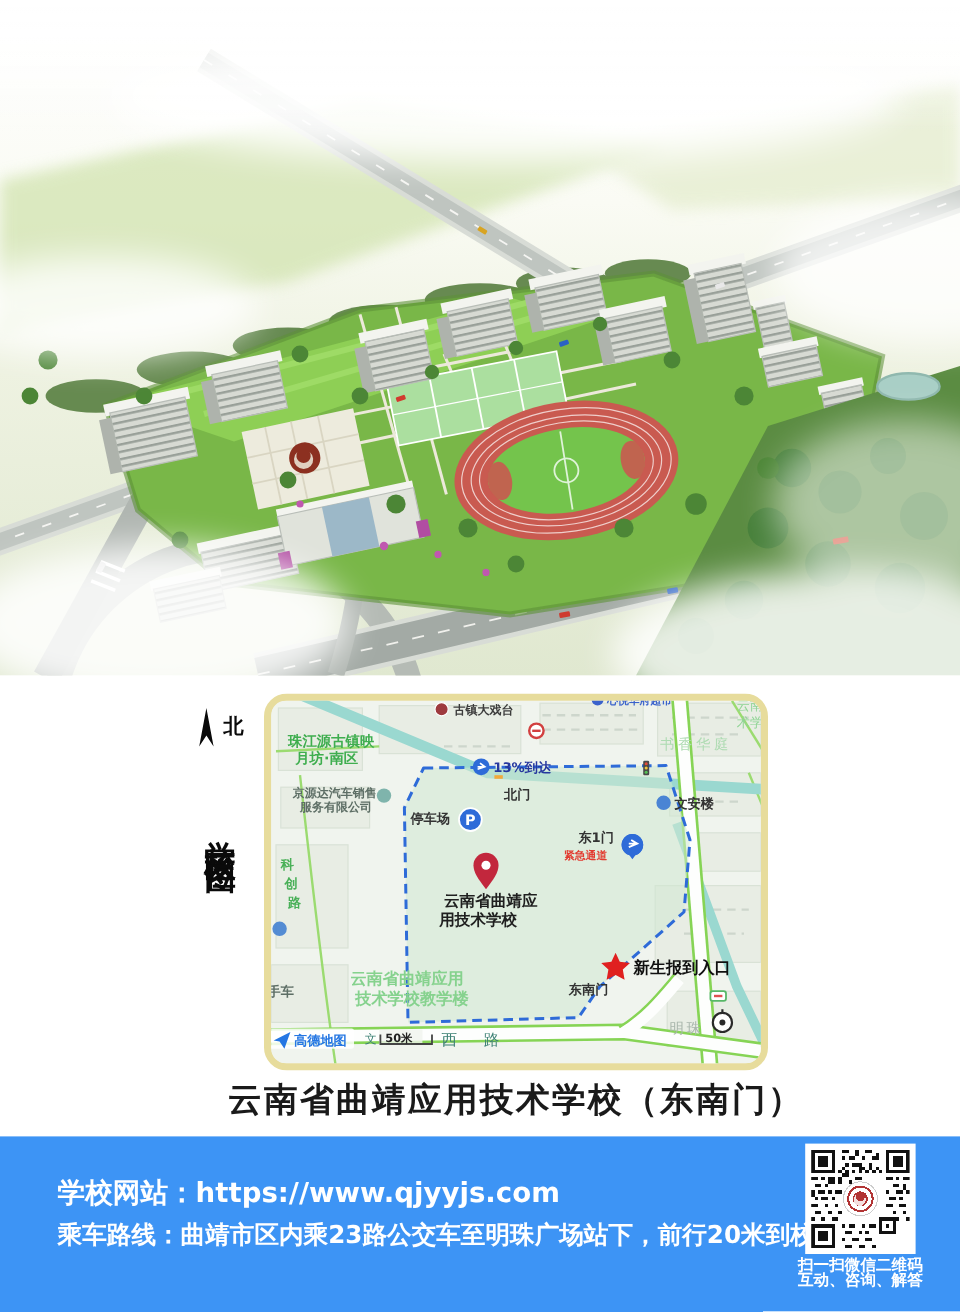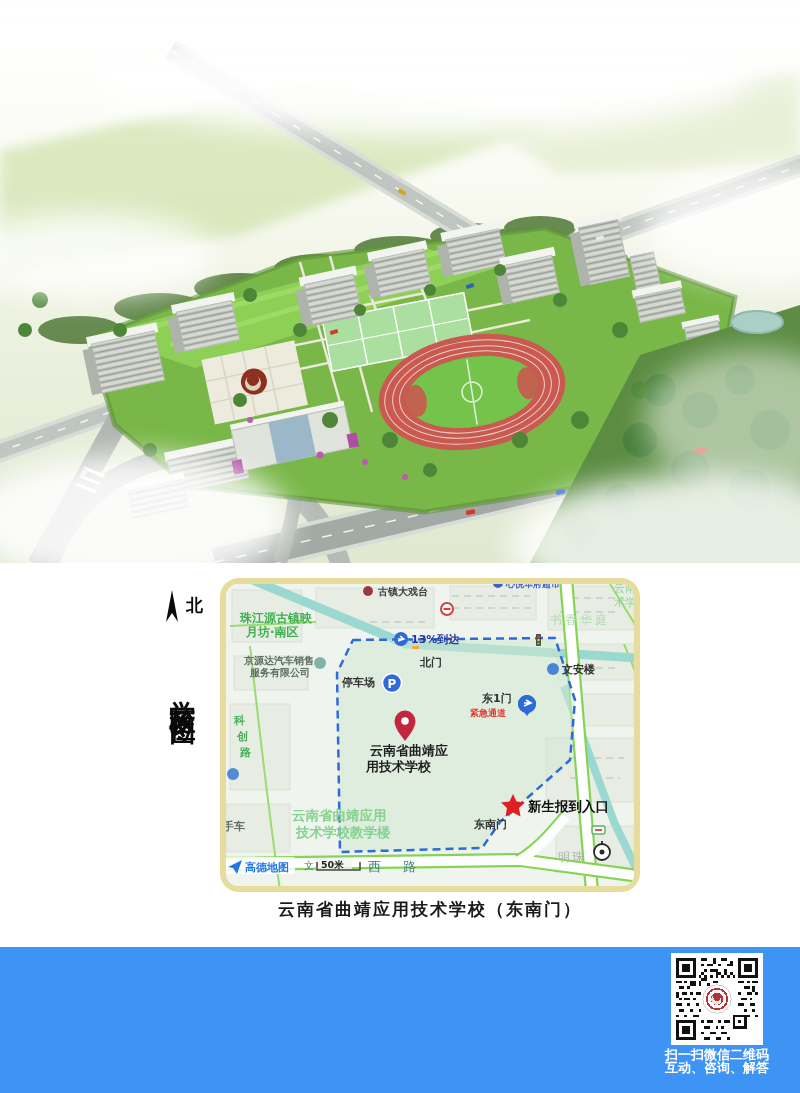--- a/index.html
+++ b/index.html
@@ -15,21 +15,21 @@
   #north .bei{position:absolute;left:28px;top:8px;font-size:17px;font-weight:bold;color:#0a0a0a;}
   #side-title{
     left:168px;top:680px;height:170px;
     writing-mode:vertical-rl;text-orientation:upright;
     font-size:26px;font-weight:bold;color:#0a0a0a;letter-spacing:5px;line-height:30px;
   }
   
   #map-frame{left:220px;top:578px;width:420px;height:314px;}
   #map-caption{
     left:180px;top:898px;width:500px;text-align:center;
-    font-size:17px;font-weight:bold;color:#1a1a1a;letter-spacing:2px;
+    font-size:28px;font-weight:bold;color:#1a1a1a;letter-spacing:2px;
   }
   
   #footer{left:0;top:947px;width:800px;height:146px;}
   #footer .bg{position:absolute;left:0;top:0;width:100%;height:100%;}
   .f-line{position:absolute;left:48px;color:#ffffff;font-weight:bold;white-space:nowrap;}
   #f-line1{top:32px;font-size:23px;}
   #f-line2{top:68px;font-size:20.5px;}
   #qr-box{position:absolute;left:671px;top:6px;width:92px;height:92px;background:#ffffff;box-sizing:border-box;padding:5px;}
   #qr-caption{position:absolute;left:660px;top:101px;width:114px;text-align:center;
     color:#ffffff;font-size:13px;line-height:13px;font-weight:bold;}
@@ -446,20 +446,22 @@
     <text x="101" y="290" font-size="9.5" font-weight="bold" fill="#222222">50米</text>
     <text x="148" y="293" font-size="13" fill="#3f8276" letter-spacing="9">西 路</text>
   </g>
 </svg>
 </div>
 
 <div class="abs" id="map-caption">云南省曲靖应用技术学校（东南门）</div>
 
 <div class="abs" id="footer">
   <div class="bg" style="background:#3d94f5;"></div>
+  <div class="f-line" id="f-line1">学校网站：https://www.qjyyjs.com</div>
+  <div class="f-line" id="f-line2">乘车路线：曲靖市区内乘23路公交车至明珠广场站下，前行20米到校</div>
   <div id="qr-box">
     <svg width="82" height="82" viewBox="0 0 29 29" shape-rendering="crispEdges">
       <rect width="29" height="29" fill="#ffffff"></rect>
       <path fill="#111111" d="M9,0h2v1h-2z M13,0h1v2h-1z M16,0h2v1h-2z M19,1h1v1h-1z M9,2h1v1h-1z M11,2h2v1h-2z M15,2h1v1h-1z M18,2h2v1h-2z M10,4h1v1h-1z M12,4h3v1h-3z M17,4h1v2h-1z M9,5h1v1h-1z M14,5h2v1h-2z M19,5h1v1h-1z M8,6h1v1h-1z M10,6h1v1h-1z M12,6h1v1h-1z M14,6h1v1h-1z M16,6h1v1h-1z M18,6h1v1h-1z M20,6h1v1h-1z M9,7h2v1h-2z M13,8h2v1h-2z M0,8h2v1h-2z M3,8h1v1h-1z M5,8h2v2h-2z M8,8h1v2h-1z M11,9h1v1h-1z M22,8h2v1h-2z M25,8h1v1h-1z M27,8h2v1h-2z M1,10h2v1h-2z M4,10h1v1h-1z M24,10h2v1h-2z M27,10h1v2h-1z M0,12h1v2h-1z M2,12h2v1h-2z M5,12h1v1h-1z M7,12h2v1h-2z M22,12h1v1h-1z M25,12h2v1h-2z M28,12h1v1h-1z M1,14h1v1h-1z M3,14h2v1h-2z M6,14h1v1h-1z M23,14h2v1h-2z M26,14h1v1h-1z M0,16h2v1h-2z M4,16h1v1h-1z M7,16h1v1h-1z M22,16h2v1h-2z M26,16h2v1h-2z M1,18h2v1h-2z M5,18h1v1h-1z M8,18h1v1h-1z M24,18h1v1h-1z M27,18h1v1h-1z M0,20h1v1h-1z M3,20h1v1h-1z M6,20h2v1h-2z M25,20h1v1h-1z M28,20h1v1h-1z M9,22h1v1h-1z M11,22h2v1h-2z M15,22h1v1h-1z M17,22h2v1h-2z M10,24h2v1h-2z M14,24h1v1h-1z M16,24h1v1h-1z M9,26h1v1h-1z M12,26h2v1h-2z M16,26h2v1h-2z M10,28h2v1h-2z M14,28h2v1h-2z M18,28h1v1h-1z"></path>
       <g>
         <rect x="0" y="0" width="7" height="7" fill="#111111"></rect>
           <rect x="1" y="1" width="5" height="5" fill="#ffffff"></rect>
           <rect x="2" y="2" width="3" height="3" fill="#111111"></rect>
         <rect x="22" y="0" width="7" height="7" fill="#111111"></rect>
           <rect x="23" y="1" width="5" height="5" fill="#ffffff"></rect>

